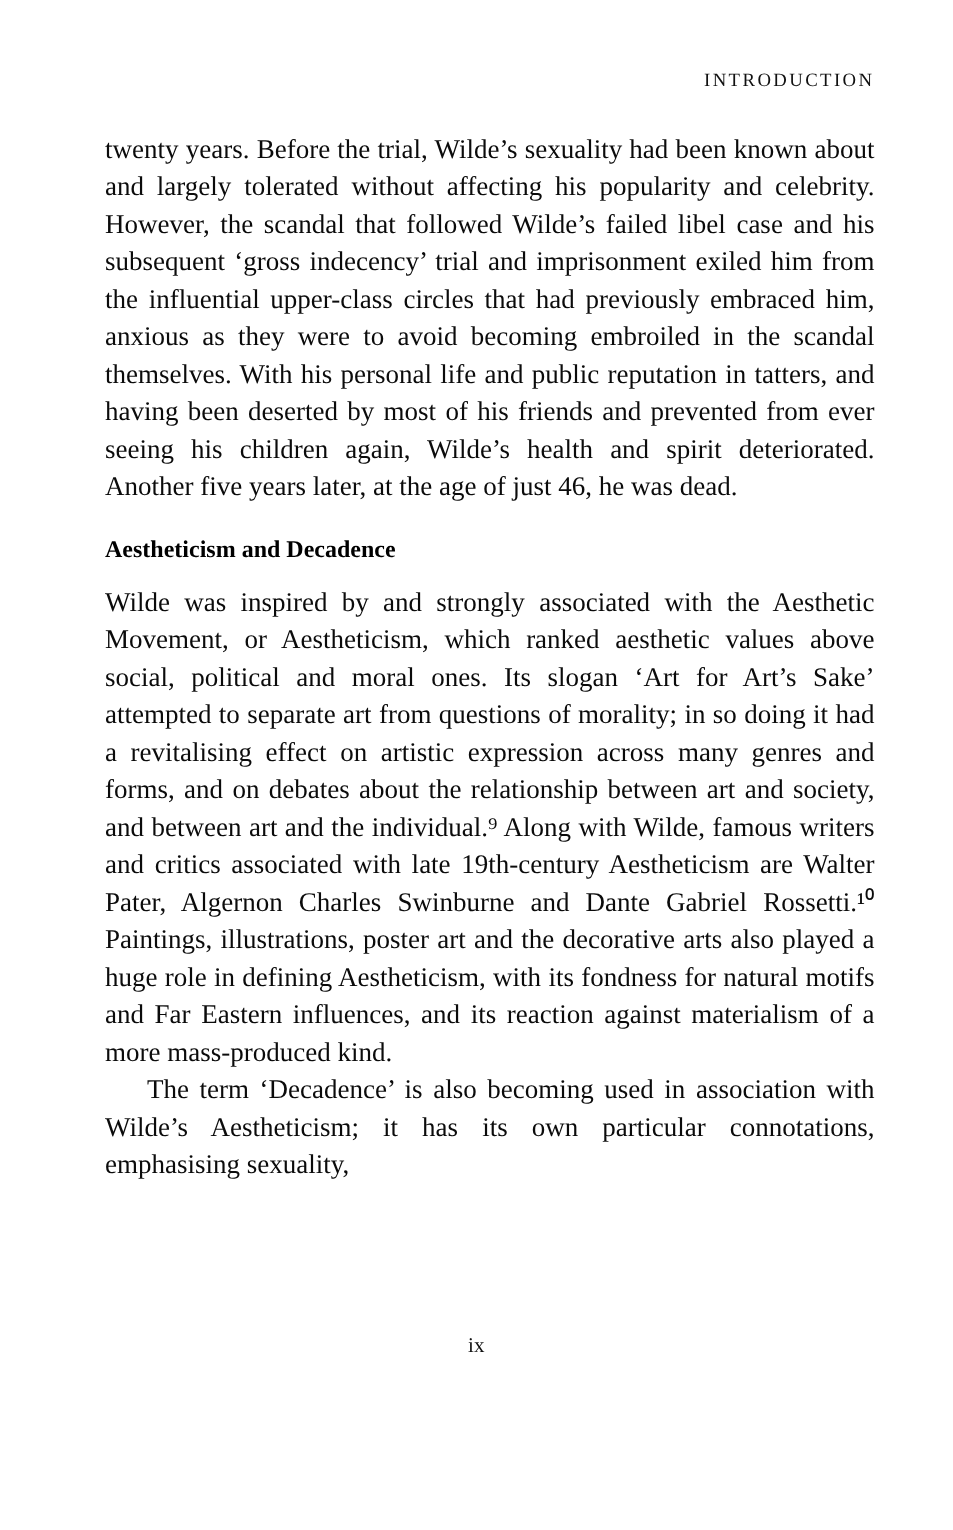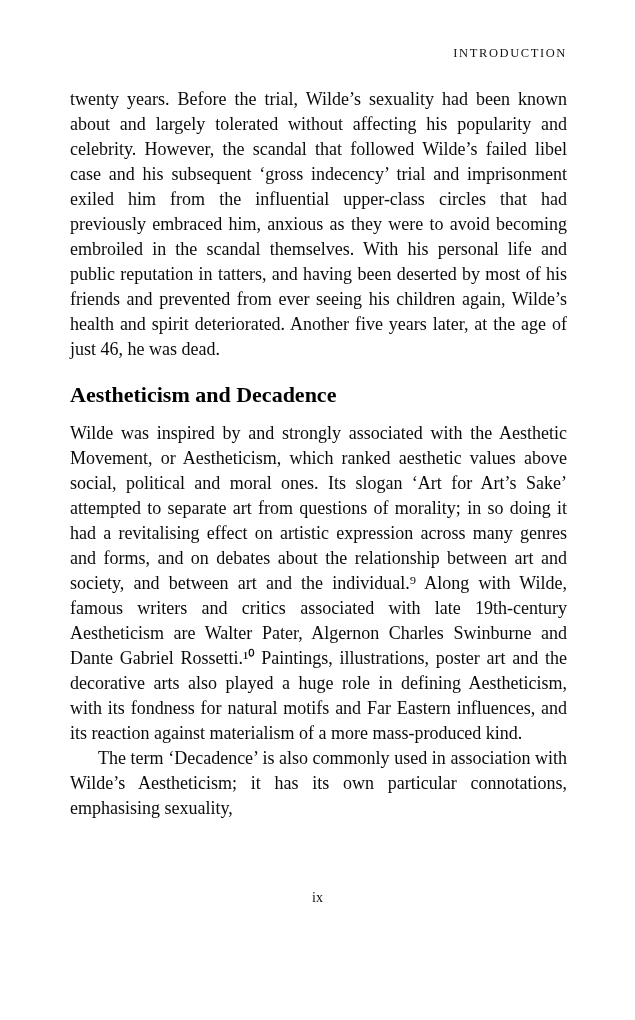--- a/index.html
+++ b/index.html
@@ -8,21 +8,21 @@
     background: #ffffff;
   }
   .page {
     position: relative;
     width: 635px;
     height: 948px;
     box-sizing: border-box;
     background: #ffffff;
     color: #0b0b0b;
     font-family: "DejaVu Serif", "Liberation Serif", serif;
-    padding: 46px 68px 0 70px;
+    padding: 46px 52px 0 70px;
     overflow: hidden;
   }
   .running-header {
     text-align: right;
     font-size: 12.5px;
     letter-spacing: 1.6px;
     color: #111111;
     margin: 0 0 26px 0;
     font-family: "Liberation Serif", serif;
   }
@@ -34,21 +34,21 @@
     text-justify: inter-word;
     font-family: Liberation Serif, serif;
     color: #0b0b0b;
   }
   .body-copy p + p.indented {
     text-indent: 28px;
   }
   h2.section-heading {
     font-family: "Liberation Serif", serif;
     font-weight: 700;
-    font-size: 22px;
+    font-size: 16px;
     line-height: 1.2;
     margin: 20px 0 13px 0;
     color: #000000;
     text-align: left;
   }
   .page-footer {
     position: absolute;
     left: 0;
     right: 0;
     bottom: 42px;
@@ -68,21 +68,21 @@
   <div class="running-header">INTRODUCTION</div>
 
   <div class="body-copy">
 
     <p>twenty years. Before the trial, Wilde’s sexuality had been known about and largely tolerated without affecting his popularity and celebrity. However, the scandal that followed Wilde’s failed libel case and his subsequent ‘gross indecency’ trial and imprisonment exiled him from the influential upper-class circles that had previously embraced him, anxious as they were to avoid becoming embroiled in the scandal themselves. With his personal life and public reputation in tatters, and having been deserted by most of his friends and prevented from ever seeing his children again, Wilde’s health and spirit deteriorated. Another five years later, at the age of just 46, he was dead.</p>
 
     <h2 class="section-heading">Aestheticism and Decadence</h2>
 
     <p>Wilde was inspired by and strongly associated with the Aesthetic Movement, or Aestheticism, which ranked aesthetic values above social, political and moral ones. Its slogan ‘Art for Art’s Sake’ attempted to separate art from questions of morality; in so doing it had a revitalising effect on artistic expression across many genres and forms, and on debates about the relationship between art and society, and between art and the individual.⁹ Along with Wilde, famous writers and critics associated with late 19th-century Aestheticism are Walter Pater, Algernon Charles Swinburne and Dante Gabriel Rossetti.¹⁰ Paintings, illustrations, poster art and the decorative arts also played a huge role in defining Aestheticism, with its fondness for natural motifs and Far Eastern influences, and its reaction against materialism of a more mass-produced kind.</p>
 
-    <p class="indented">The term ‘Decadence’ is also commonly used in association with Wilde’s Aestheticism; it has its own particular connotations, emphasising sexuality,</p>
+    <p class="indented">The term ‘Decadence’ is also becoming used in association with Wilde’s Aestheticism; it has its own particular connotations, emphasising sexuality,</p>
 
   </div>
 
   <div class="page-footer">
     <span class="page-number">ix</span>
   </div>
 
 </div>
 
 </body></html>

